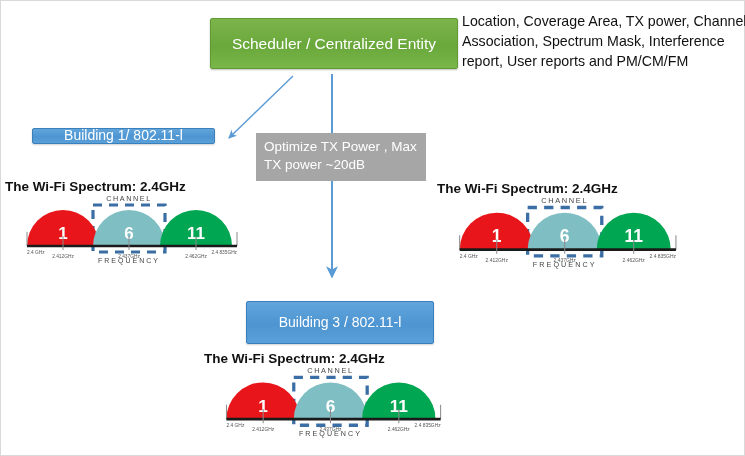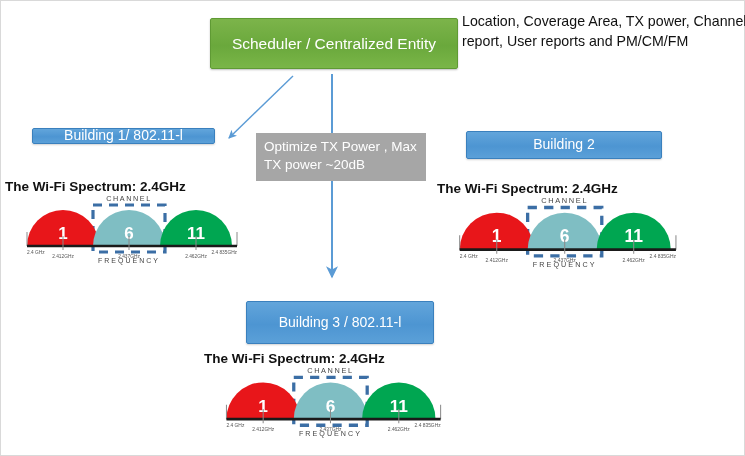--- a/index.html
+++ b/index.html
@@ -84,35 +84,33 @@
 
     <line x1="331" y1="73" x2="331" y2="276" stroke="#5b9bd5" stroke-width="2" marker-end="url(#ah)"></line>
   </svg>
 
   <div class="pill green" style="left:209px;top:17px;width:248px;height:51px;">
     <span>Scheduler / Centralized Entity</span>
   </div>
 
   <div class="para" style="left:461px;top:10px;width:284px;">
     <div>Location, Coverage Area, TX power, Channel</div>
+    <div>Association, Spectrum Mask, Interference</div>
     <div>report, User reports and PM/CM/FM</div>
   </div>
 
   <div class="note" style="left:255px;top:132px;width:170px;height:48px;">
     <div>Optimize TX Power , Max</div>
     <div>TX power ~20dB</div>
   </div>
 
   <div class="pill blue" style="left:31px;top:127px;width:183px;height:16px;">
     <span>Building 1/ 802.11-l</span>
   </div>
 
-  <div class="pill blue" style="left:465px;top:130px;width:196px;height:28px;">
-    <span>Building 2</span>
-  </div>
 
   <div class="pill blue" style="left:245px;top:300px;width:188px;height:43px;">
     <span>Building 3 / 802.11-l</span>
   </div>
 
   <div class="spectrum" id="spec1" style="left:4px;top:168px;">
     <div class="spec-title">The Wi-Fi Spectrum: 2.4GHz</div>
     <div class="spec-body">
         <svg class="spec-svg" width="240" height="78" viewBox="0 0 240 78">
           <text x="124" y="12" text-anchor="middle" font-family="Liberation Sans, sans-serif" font-size="7.2" letter-spacing="1.6" fill="#444">CHANNEL</text>

